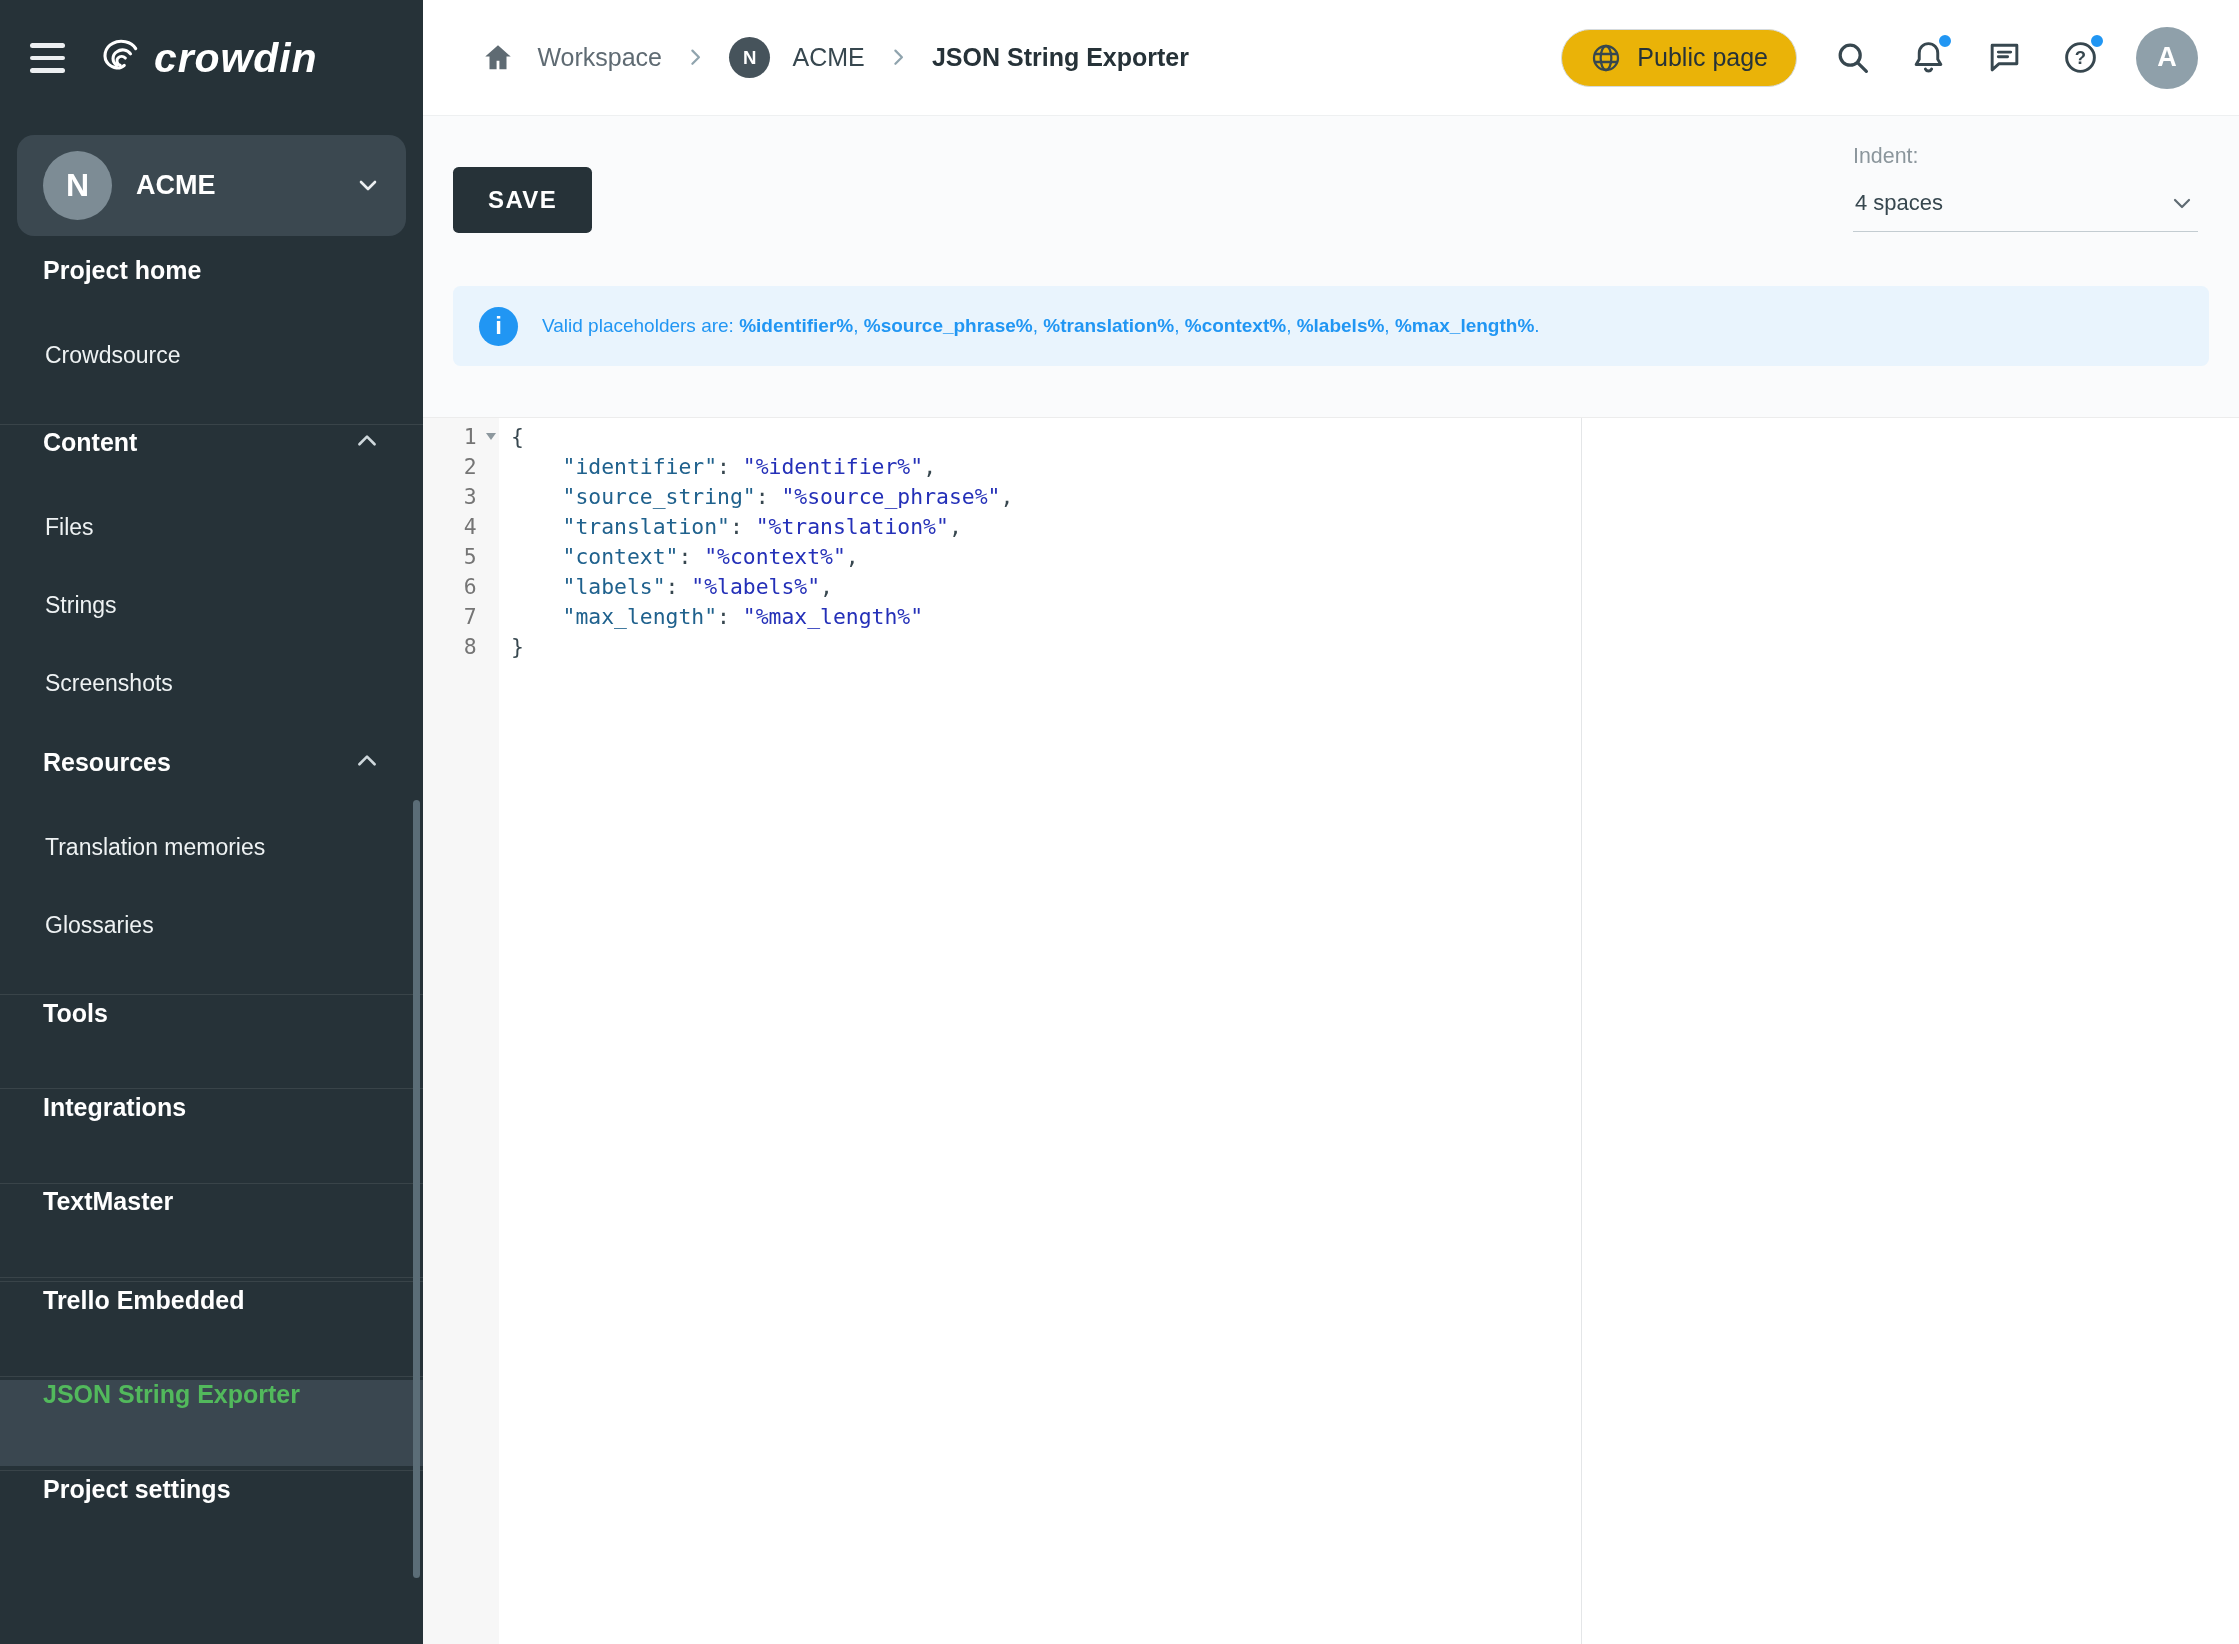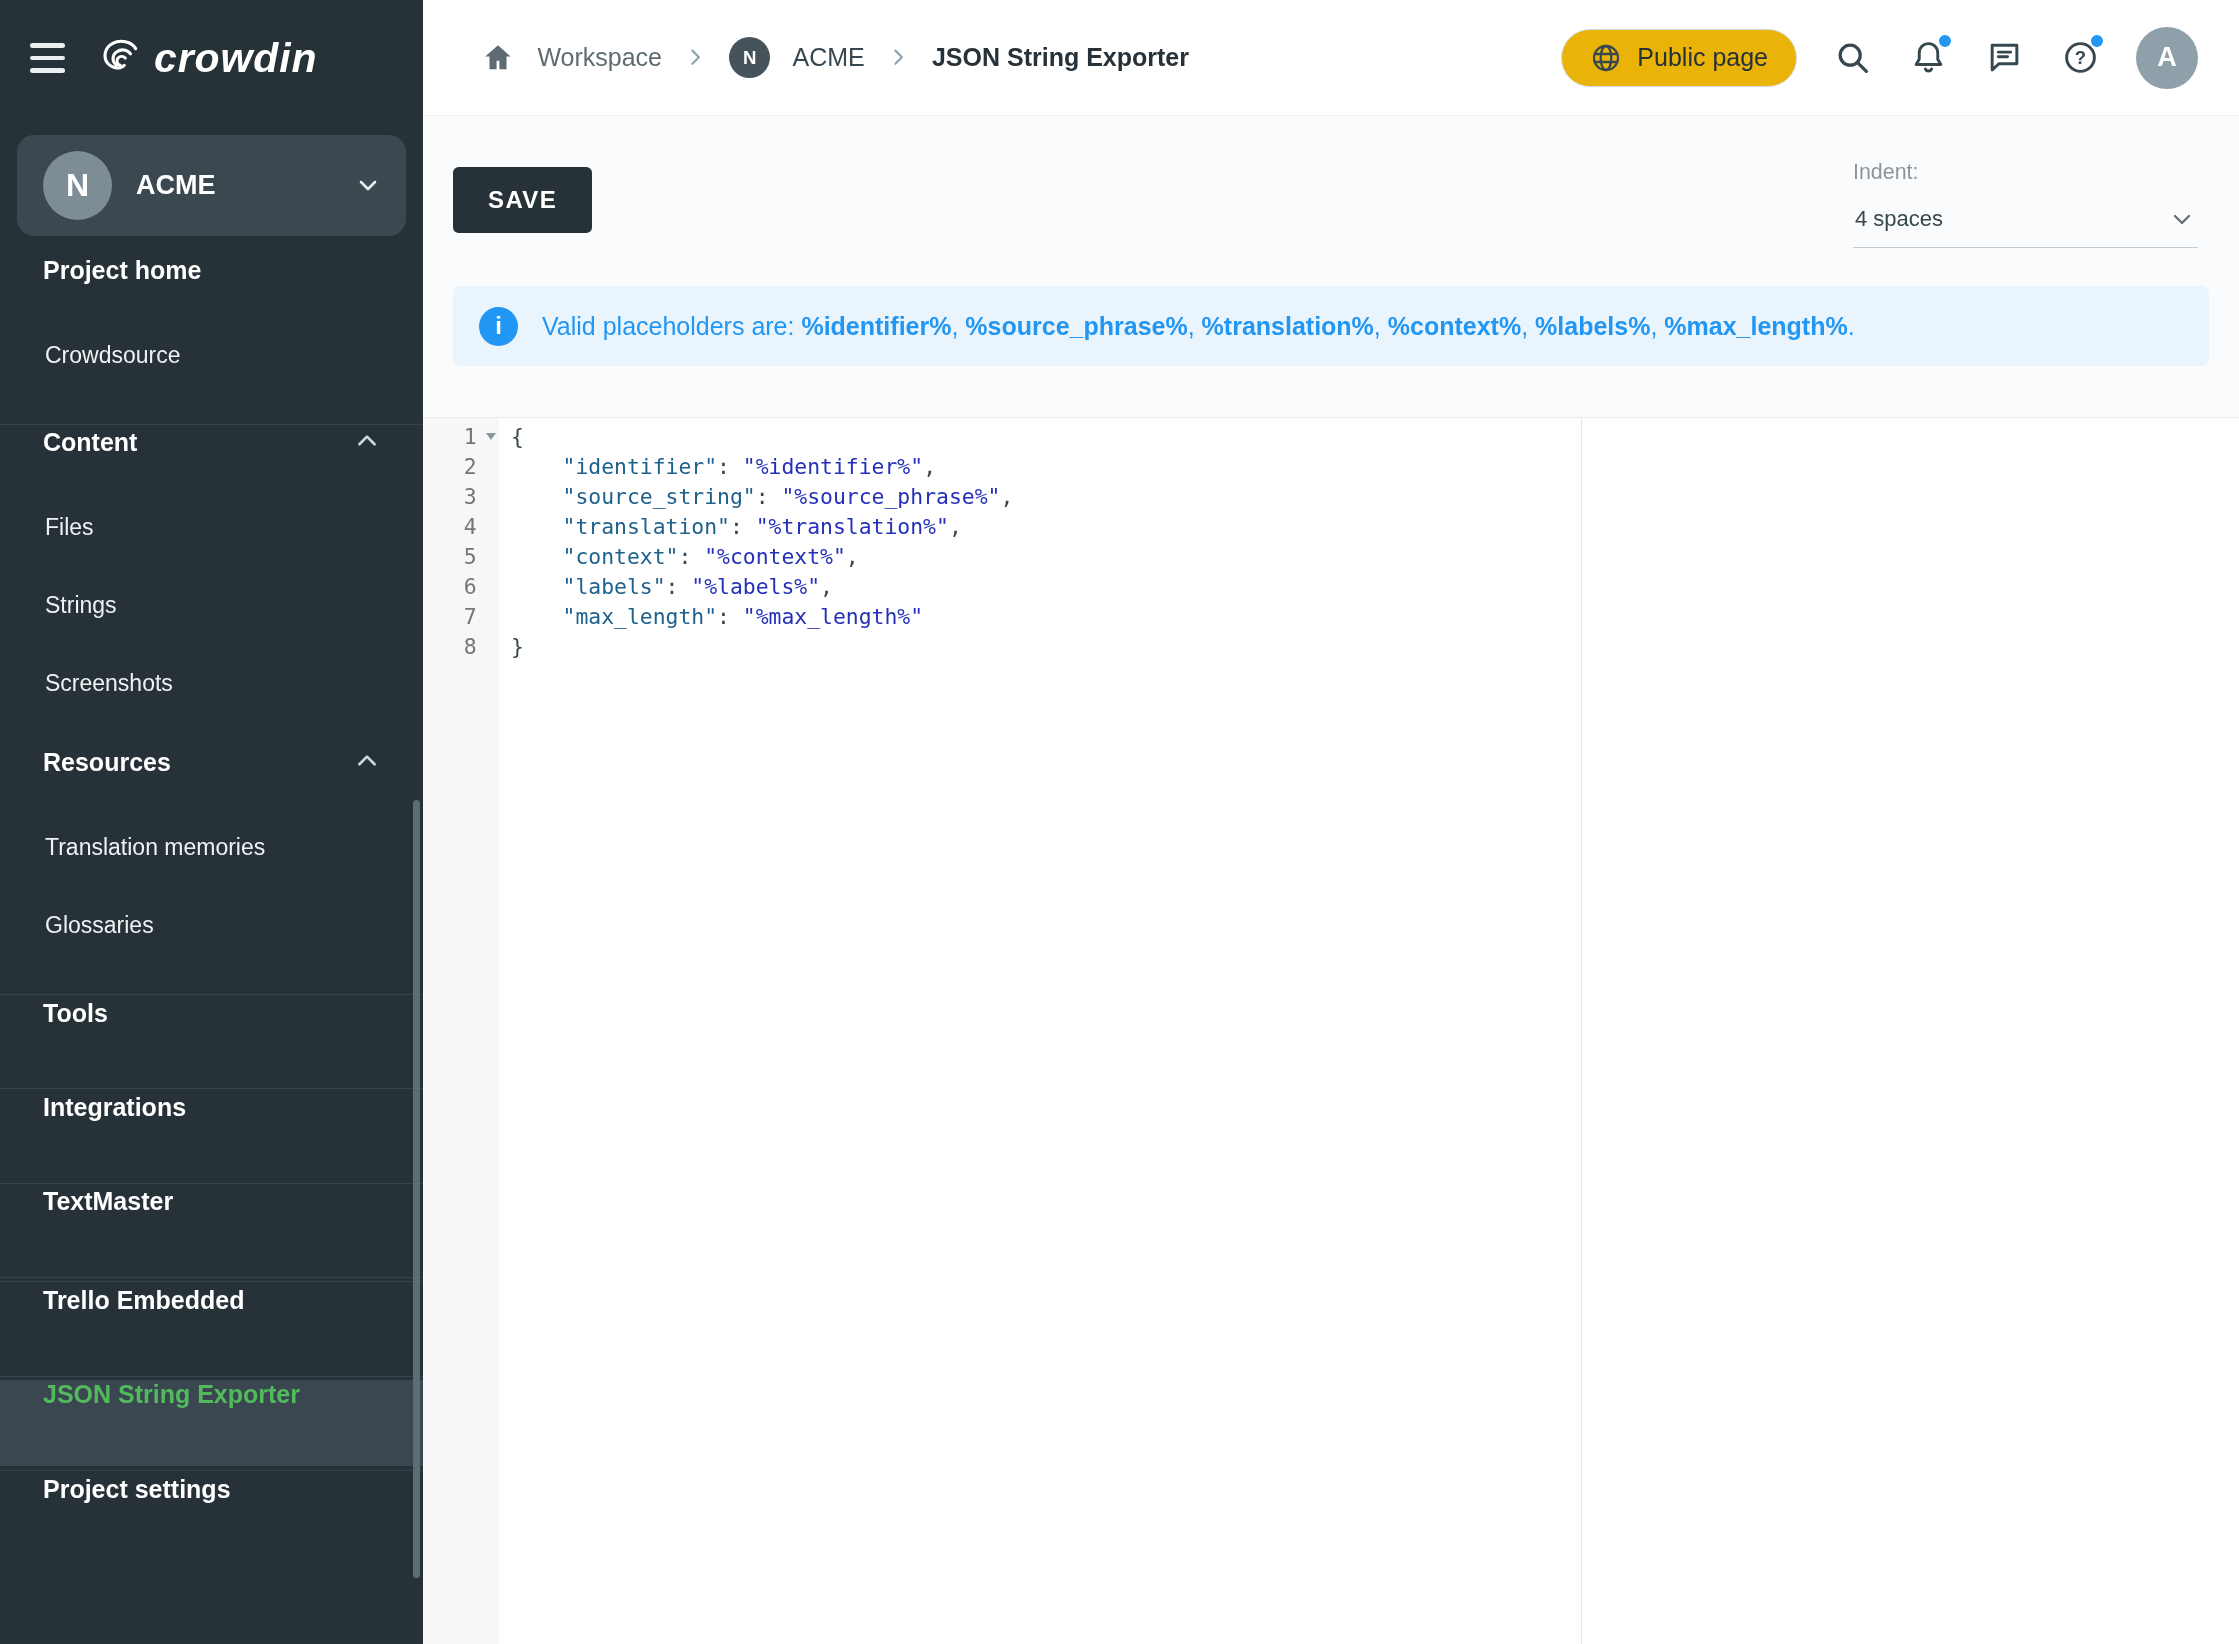--- a/index.html
+++ b/index.html
@@ -65,34 +65,34 @@
             font-size:27px; font-weight:700; cursor:pointer; }
 
   .content { flex:1; display:flex; flex-direction:column; min-height:0; background:#fafbfc; }
   .content-top { position:relative; height:301px; flex-shrink:0; }
 
   .save-btn { position:absolute; left:30px; top:51px; height:66px; padding:0 35px;
               background:#263238; color:#fff; border:none; border-radius:5.6px;
               font-size:24px; font-weight:700; letter-spacing:1.4px; cursor:pointer;
               font-family:"Liberation Sans", sans-serif; }
 
-  .indent-box { position:absolute; right:41px; top:44px; width:345px; }
+  .indent-box { position:absolute; right:41px; top:28px; width:345px; }
   .indent-label { font-size:21.4px; color:#8b969c; margin-bottom:15px; }
   .indent-select { display:flex; align-items:center; justify-content:space-between;
                    padding:5.6px 3.7px 15px 1.9px; border-bottom:1.9px solid #c3ccd1;
                    font-size:22px; color:#37474f; cursor:pointer; }
   .indent-select svg { width:24px; height:24px; }
 
   .banner { position:absolute; left:30px; right:30px; top:170px; height:80px;
             background:#e9f4fd; border-radius:7.5px; display:flex; align-items:center;
             padding:0 26px; gap:24px; }
   .info-icon { width:39px; height:39px; border-radius:50%; background:#2196f3; color:#fff;
                display:flex; align-items:center; justify-content:center; flex-shrink:0;
                font-size:24px; font-weight:700; }
-  .banner-text { font-size:25px; color:#2196f3; }
+  .banner-text { font-size:19px; color:#2196f3; }
   .banner-text b { font-weight:700; }
 
   
   .editor { flex:1; min-height:0; display:flex; background:#fff; border-top:0.9px solid #ececec;
             position:relative; font-family:"DejaVu Sans Mono", monospace; }
   .gutter { width:76px; flex-shrink:0; background:#f7f7f7; padding-top:3.7px; }
   .ln { position:relative; height:30px; line-height:30px; text-align:right;
         padding-right:22.4px; font-size:21.4px; color:#757575; }
   .fold { position:absolute; right:2.8px; top:11.2px; width:0; height:0;
           border-left:5.6px solid transparent; border-right:5.6px solid transparent;

